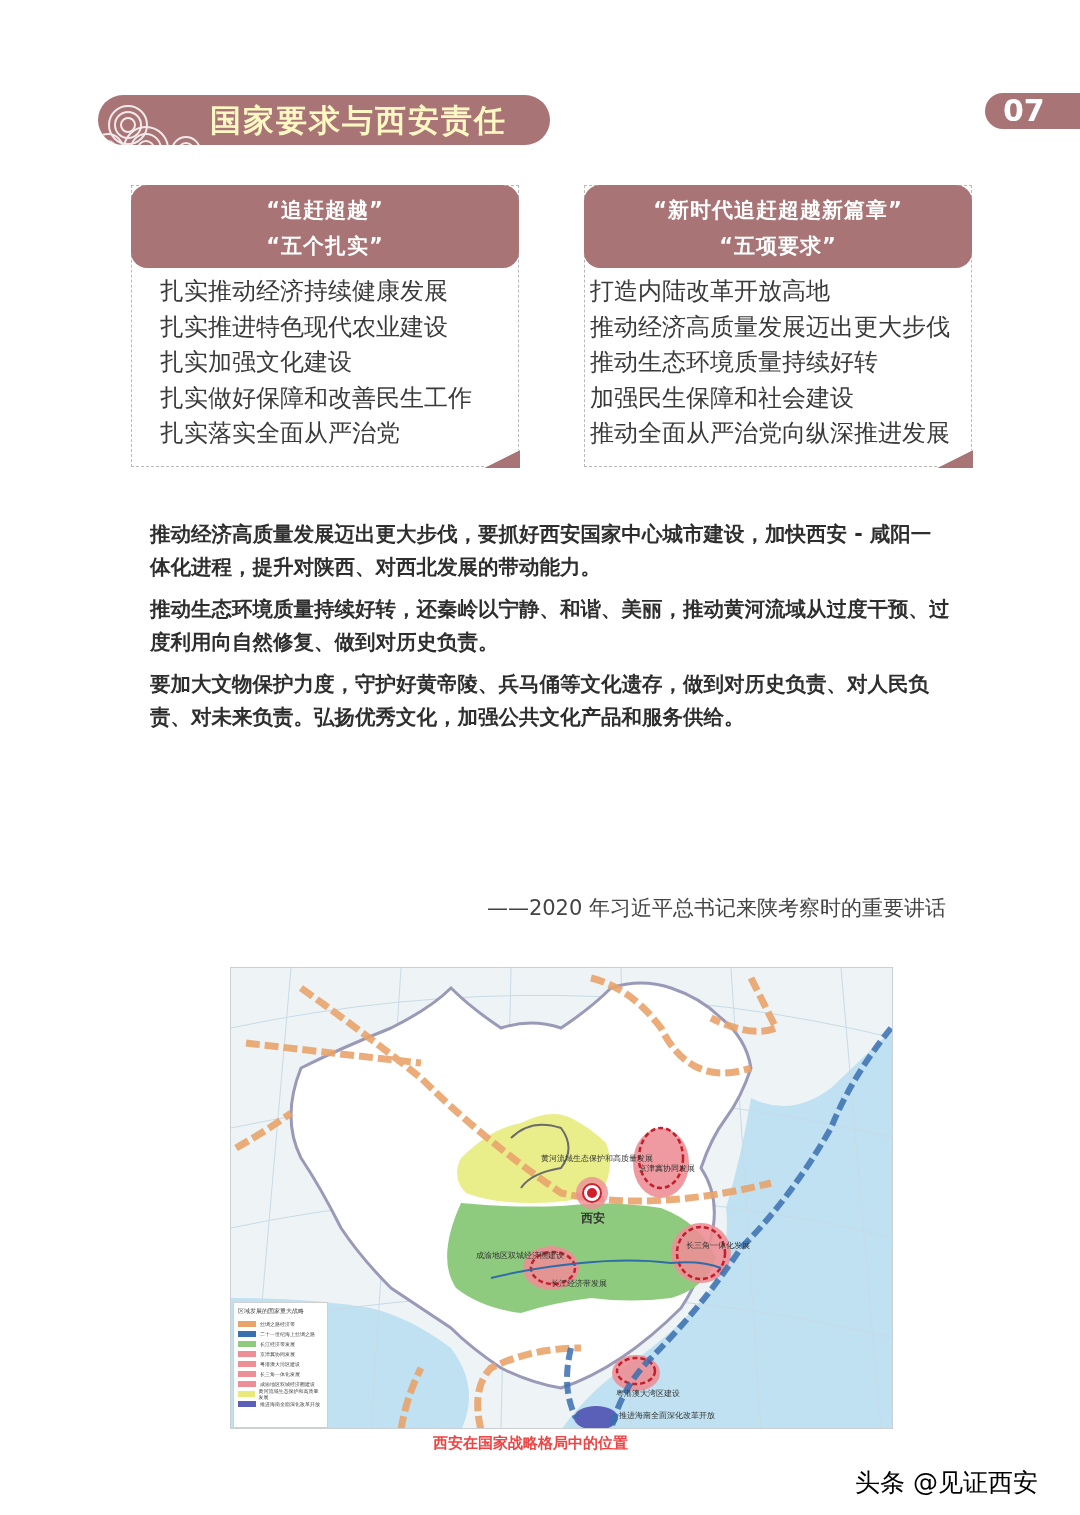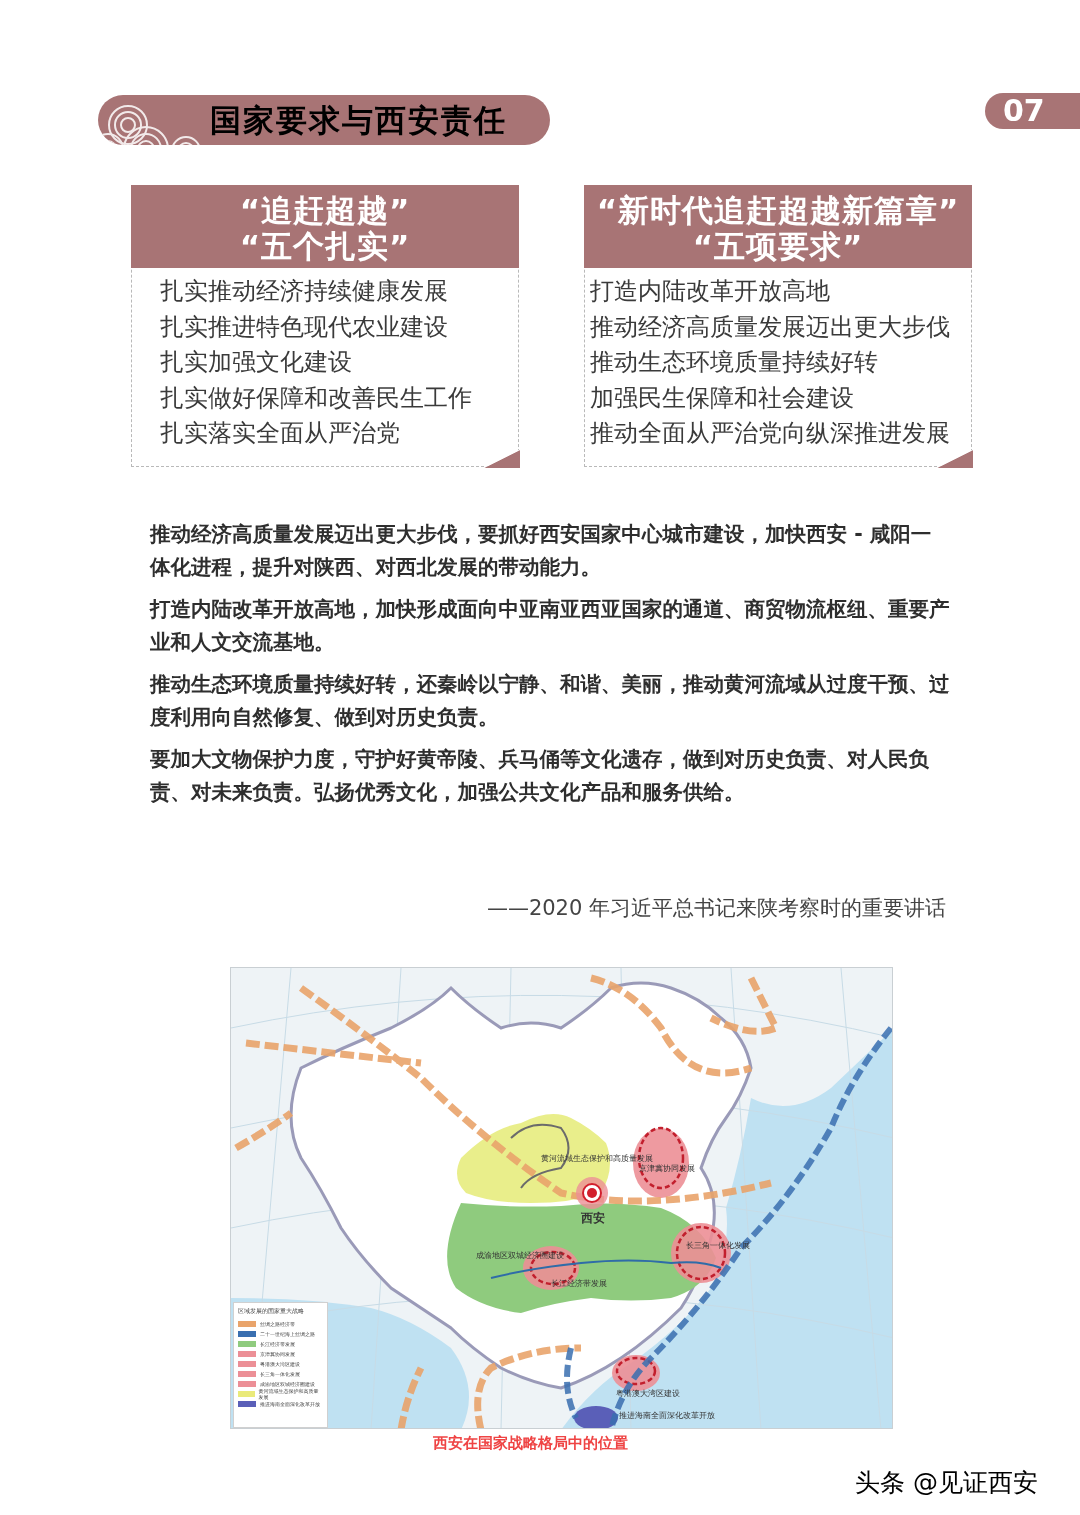--- a/index.html
+++ b/index.html
@@ -1,27 +1,27 @@
 <!DOCTYPE html>
 <html><head>
 <meta charset="utf-8">
 <style>
   * { box-sizing: border-box; margin: 0; padding: 0; }
   html, body { width: 1080px; height: 1515px; background: #ffffff; overflow: hidden; }
   body { position: relative; font-family: "DejaVu Sans", sans-serif; color: #333; }
 
   .hdr { position: absolute; left: 98px; top: 95px; width: 452px; height: 50px; background: #a87475; border-radius: 25px 25px 25px 25px; overflow: hidden; }
   .hdr svg { position: absolute; left: 0; top: 0; }
-  .hdr-title { position: absolute; left: 112px; top: 6px; font-size: 31px; font-weight: bold; color: #000000; letter-spacing: 2px; line-height: 38px; }
+  .hdr-title { position: absolute; left: 112px; top: 6px; font-size: 31px; font-weight: bold; color: #fef9c3; letter-spacing: 2px; line-height: 38px; }
 
   .pg { position: absolute; left: 985px; top: 93px; width: 100px; height: 36px; background: #a87475; border-radius: 18px 0 0 18px; }
   .pg span { position: absolute; left: 18px; top: 0; font-size: 30px; font-weight: bold; color: #fff; line-height: 36px; }
 
   .card { position: absolute; top: 185px; width: 388px; height: 282px; border: 1.5px dashed #b9b9b9; }
-  .card .cap { position: absolute; left: -1px; top: -1px; right: -1px; height: 83px; background: #a87475; color: #fff; font-weight: bold; text-align: center; font-size: 31px; line-height: 36px; padding-top: 7px; letter-spacing: 1px; }
+  .card .cap { position: absolute; left: -1px; top: -1px; right: -1px; height: 83px; background: #a87475; color: #fff; font-weight: bold; text-align: center; font-size: 21px; line-height: 36px; padding-top: 7px; letter-spacing: 1px; border-radius: 16px; }
   .card ul { list-style: none; position: absolute; top: 88px; font-size: 24px; line-height: 35.5px; color: #3a3a3a; }
   .card .fold { position: absolute; right: -2px; bottom: -2px; width: 36px; height: 18px; }
 
   .body-text { position: absolute; left: 150px; top: 518px; width: 800px; font-size: 20.5px; font-weight: bold; color: #2e2e2e; line-height: 33px; }
   .body-text p { margin-bottom: 9px; }
   .attr { position: absolute; right: 134px; top: 894px; font-size: 21px; color: #444; }
 
   .map { position: absolute; left: 230px; top: 967px; width: 663px; height: 462px; background: #eef3f6; border: 1px solid #c9cfd3; overflow: hidden; }
   .legend { position: absolute; left: 2px; top: 334px; width: 95px; height: 126px; background: #fff; border: 1px solid #d0d0d0; font-size: 5px; color: #444; padding: 4px; }
   .legend .lt { font-size: 6px; margin-bottom: 3px; }
@@ -87,21 +87,20 @@
     <li>推动全面从严治党向纵深推进发展</li>
   </ul>
   <svg class="fold" viewBox="0 0 36 18">
       <polygon points="0,18 36,0 36,18" fill="#a87475"></polygon>
       <polygon points="0,0 36,0 0,18" fill="#fff"></polygon>
     </svg>
 </div>
 
 <div class="body-text">
   <p>推动经济高质量发展迈出更大步伐，要抓好西安国家中心城市建设，加快西安 - 咸阳一体化进程，提升对陕西、对西北发展的带动能力。</p>
-  <p>打造内陆改革开放高地，加快形成面向中亚南亚西亚国家的通道、商贸物流枢纽、重要产业和人文交流基地。</p>
   <p>推动生态环境质量持续好转，还秦岭以宁静、和谐、美丽，推动黄河流域从过度干预、过度利用向自然修复、做到对历史负责。</p>
   <p>要加大文物保护力度，守护好黄帝陵、兵马俑等文化遗存，做到对历史负责、对人民负责、对未来负责。弘扬优秀文化，加强公共文化产品和服务供给。</p>
 </div>
 <div class="attr">——2020 年习近平总书记来陕考察时的重要讲话</div>
 
 <div class="map">
   <svg width="663" height="462" viewBox="0 0 663 462">
 
     <path d="M520,130 Q560,150 600,120 L663,60 L663,462 L330,462 Q360,420 400,395 Q450,360 480,320 Q500,280 495,240 Q510,190 520,130 Z" fill="#bfe1f2"></path>
     <path d="M0,330 L0,462 L230,462 Q250,420 220,380 Q180,350 140,340 Q80,330 0,330 Z" fill="#bfe1f2"></path>

